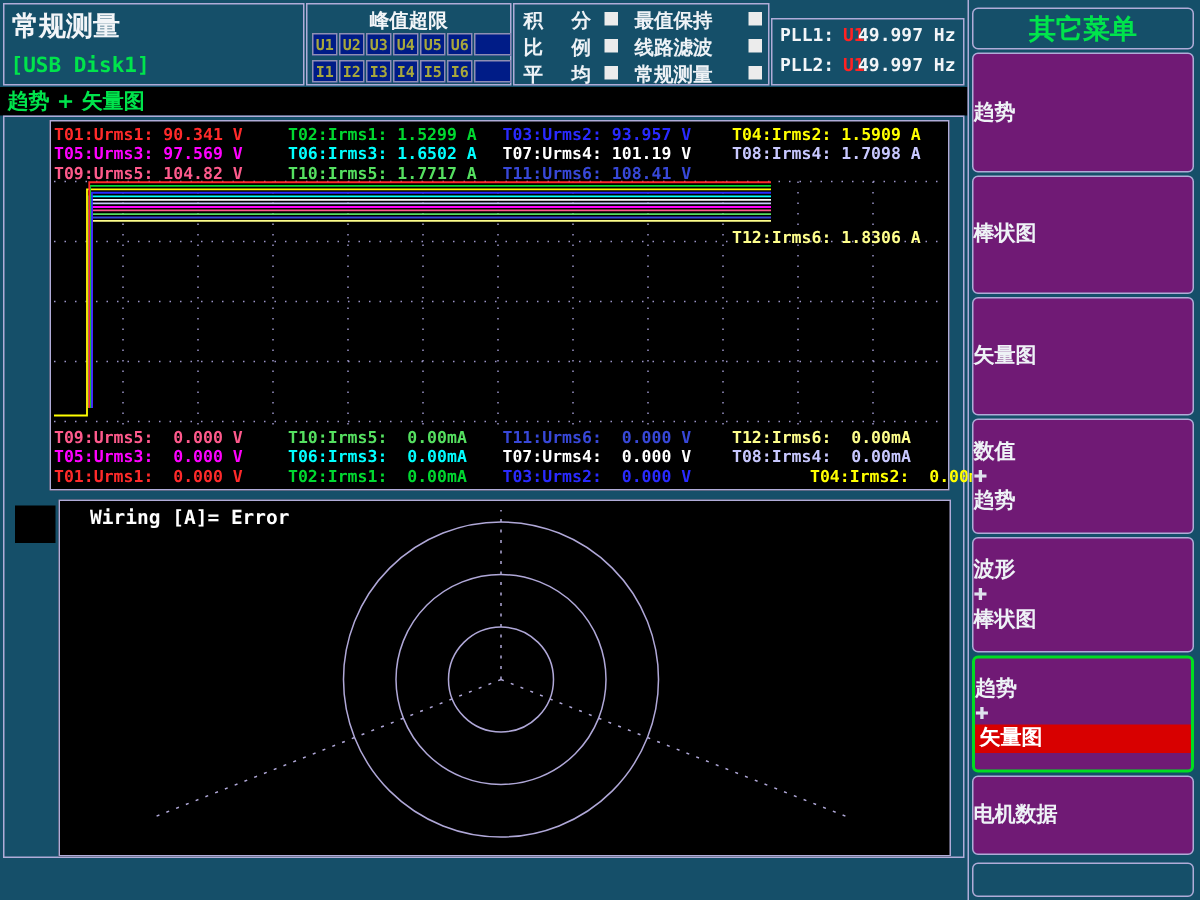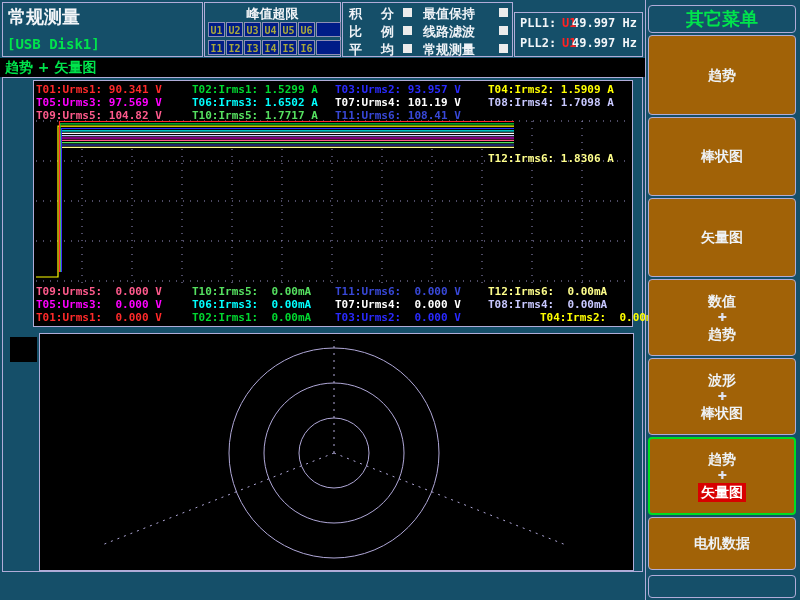--- a/index.html
+++ b/index.html
@@ -58,22 +58,22 @@
 
   
   #status-bar{position:absolute;left:0;top:574px;width:645px;height:26px;}
   .status-txt{position:absolute;top:4px;color:#f2f5f8;font-size:13px;font-weight:bold;
     font-family:"DejaVu Sans Mono","Liberation Mono",monospace;white-space:pre;}
 
   
   #sidebar-divider{position:absolute;left:645px;top:0;width:1px;height:600px;background:#b0acd8;}
   .side-btn{
     position:absolute;left:648px;width:148px;border:1px solid #b0acd8;border-radius:4px;
-    background:#a16207;box-sizing:border-box;display:flex;flex-direction:column;
-    align-items:center;justify-content:center;color:#eef2f6;font-size:14px;font-weight:bold;
+    background:#701a75;box-sizing:border-box;display:flex;flex-direction:column;
+    justify-content:center;color:#eef2f6;font-size:14px;font-weight:bold;
     cursor:pointer;line-height:19px;
   }
   .side-btn.selected{border:2px solid #00dd22;}
   .side-btn .plus{font-size:11px;color:#dfe2ee;line-height:14px;}
   .side-btn .alarm{background:#d80000;color:#fff;padding:0 3px;}
   #menu-title-box{position:absolute;left:648px;top:5px;width:148px;height:28px;border:1px solid #b0acd8;
     border-radius:4px;box-sizing:border-box;display:flex;align-items:center;justify-content:center;
     color:#00e44c;font-size:18px;font-weight:bold;cursor:pointer;}
   #sidebar-empty{position:absolute;left:648px;top:575px;width:148px;height:23px;border:1px solid #b0acd8;
     border-radius:4px;box-sizing:border-box;}
@@ -209,20 +209,21 @@
         <div class="chan" style="left: 454px; top: 217px; color: rgb(200, 200, 255);">T08:Irms4:  0.00mA</div>
         <div class="chan" style="left: 2px; top: 230px; color: rgb(255, 42, 42);">T01:Urms1:  0.000 V</div>
         <div class="chan" style="left: 158px; top: 230px; color: rgb(0, 216, 48);">T02:Irms1:  0.00mA</div>
         <div class="chan" style="left: 301px; top: 230px; color: rgb(42, 42, 255);">T03:Urms2:  0.000 V</div>
         <div class="chan" style="left: 466px; top: 230px; color: rgb(255, 255, 0); margin-left: 40px;">T04:Irms2:  0.00mA</div>
       </div>
   </div>
 
   <div id="swatch"></div>
   <div id="vector-panel">
+    <div id="wiring-status">Wiring [A]= Error</div>
     <svg width="593" height="236" viewBox="0 0 593 236" style="position:absolute;left:0;top:0;">
       <circle class="ring" cx="294" cy="119" r="35"></circle>
       <circle class="ring" cx="294" cy="119" r="70"></circle>
       <circle class="ring" cx="294" cy="119" r="105"></circle>
       <line class="ray" x1="294" y1="119" x2="294" y2="6"></line>
       <line class="ray" x1="294" y1="119" x2="62" y2="211"></line>
       <line class="ray" x1="294" y1="119" x2="526" y2="211"></line>
     </svg>
   </div>
 

